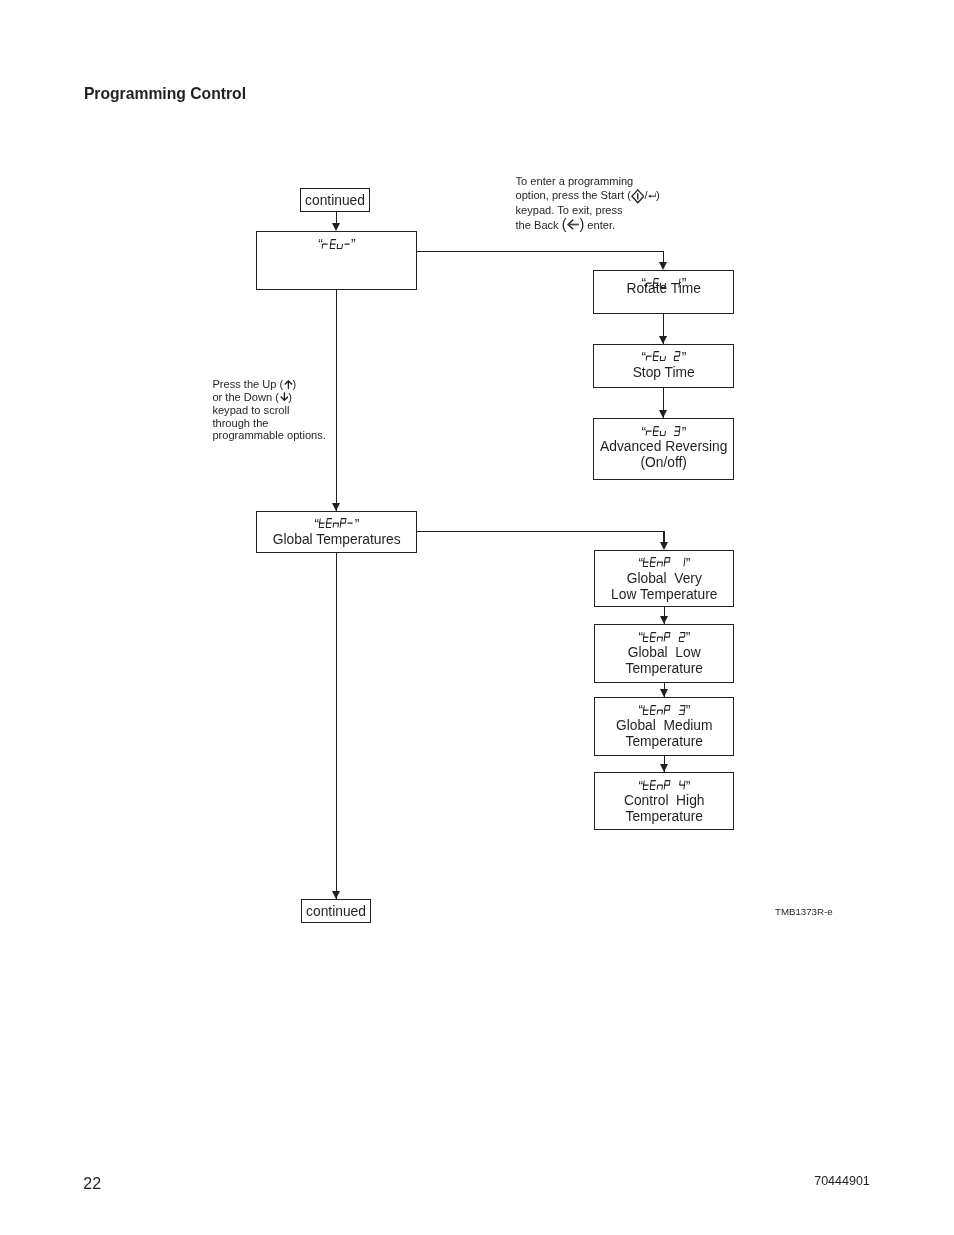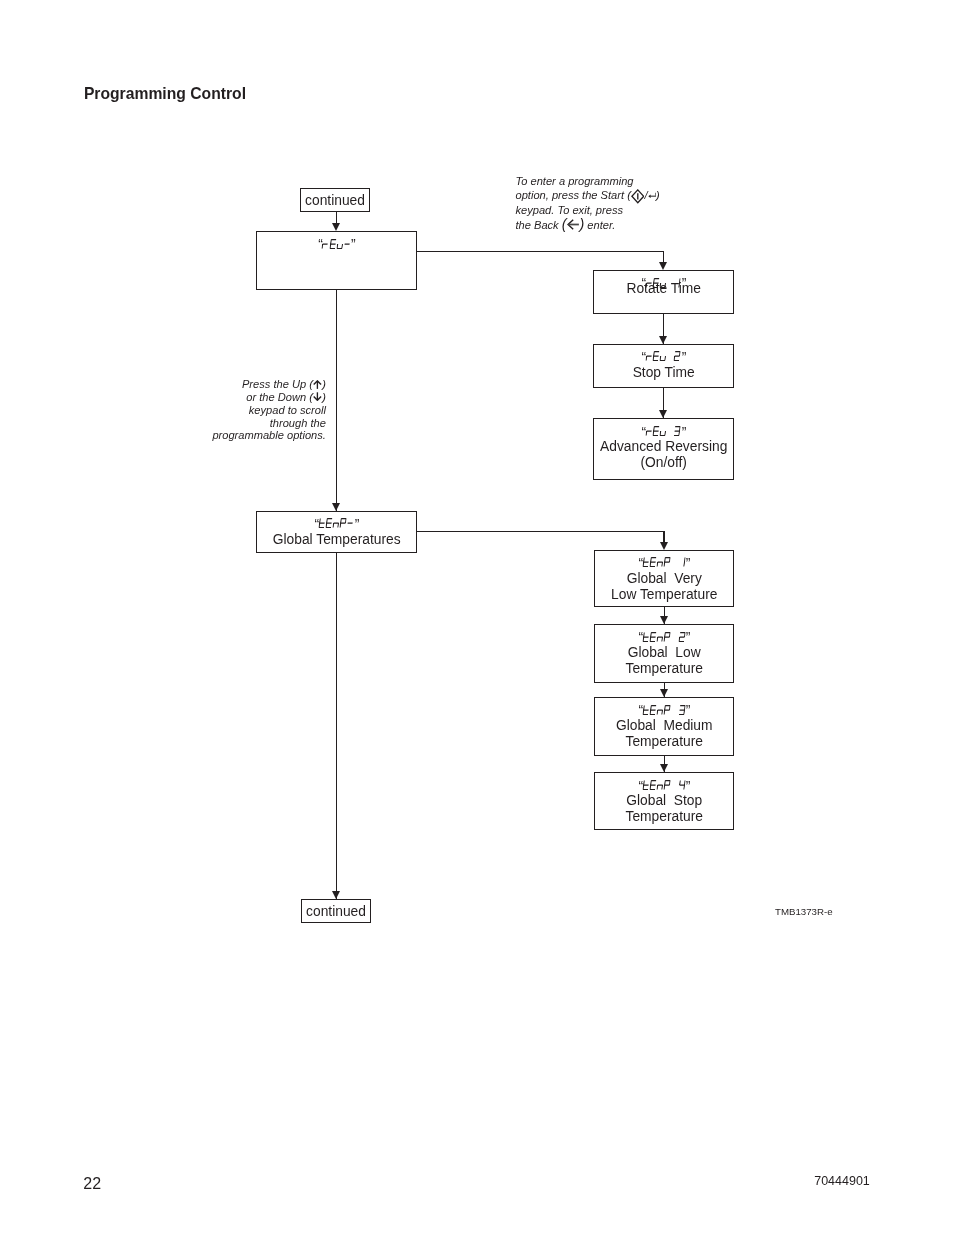--- a/index.html
+++ b/index.html
@@ -10,21 +10,21 @@
   .page{position:absolute;left:0;top:0;width:954px;height:1235px;}
   #page-title{position:absolute;left:83.9px;top:51.5px;font-size:15.7px;font-weight:bold;margin-top:33px;}
   .fbox{position:absolute;border:1.3px solid #231f20;box-sizing:border-box;background:#fff;z-index:3;
         text-align:center;}
   .fbox>.led{position:absolute;left:0;right:0;}
   .fbox>.lbl{position:absolute;left:0;right:0;}
   .lbl{font-size:13.8px;line-height:16px;white-space:pre;}
   .led{white-space:nowrap;height:10.1px;line-height:10.1px;font-size:0;}
   .note{position:absolute;font-size:11.1px;line-height:14.25px;}
   .note.tight{line-height:12.7px;}
-  .note>div{white-space:pre;font-style:italic;}
+  .note>div{white-space:pre;}
   .vline{position:absolute;background:#231f20;width:1.45px;}
   .hline{position:absolute;background:#231f20;height:1.45px;}
   .arrow{position:absolute;width:0;height:0;z-index:2;
          border-left:4.3px solid transparent;border-right:4.3px solid transparent;
          border-top:8px solid #231f20;}
   .cbox{position:absolute;border:1.3px solid #231f20;box-sizing:border-box;background:#fff;z-index:3;
         display:flex;align-items:center;justify-content:center;font-size:13.8px;}
   .footer-txt{position:absolute;font-size:12.5px;}
   #footer-page-no{font-size:16px;}
   .diagid{position:absolute;font-size:9.7px;}
@@ -54,21 +54,21 @@
               <path d="M7.8 0.7 L7.8 4.3 L2.2 4.3" fill="none" stroke="#6b6b6b" stroke-width="1.4"></path>
               <path d="M2.6 2.6 L0.3 4.3 L2.6 6.0 Z" fill="#231f20"></path>
             </svg><span>)</span></span></div>
       <div>keypad. To exit, press</div>
       <div><span>the Back </span><span class="bigparen"><span>(</span><svg class="inline-ico" width="12.4" height="11" viewBox="0 0 12.4 11" style="margin:0 0 -1.1px 0.4px">
               <path d="M6.2 0.8 L1.0 5.5 L6.2 10.2" fill="none" stroke="#231f20" stroke-width="1.45" stroke-linecap="butt" stroke-linejoin="miter"></path>
               <line x1="1.2" y1="5.5" x2="11.9" y2="5.5" stroke="#4a4a4a" stroke-width="1.75"></line>
             </svg><span>)</span></span><span> enter.</span></div>
     </div>
 
-    <div class="note tight" style="left:212.4px;top:378.4px;text-align:right;">
+    <div class="note tight" style="left:212.4px;top:378.4px;">
       <div><span>Press the Up </span><span class="normparen"><span>(</span><svg class="inline-ico" width="8.8" height="9.2" viewBox="0 0 8.8 9.2" style="margin:0 0 -0.4px 0.5px">
               <line x1="4.4" y1="1.0" x2="4.4" y2="8.9" stroke="#231f20" stroke-width="1.35"></line>
               <path d="M0.7 4.6 L4.4 0.9 L8.1 4.6" fill="none" stroke="#231f20" stroke-width="1.4" stroke-linecap="butt"></path>
             </svg><span>)</span></span></div>
       <div><span>or the Down </span><span class="normparen"><span>(</span><svg class="inline-ico" width="8.8" height="9.2" viewBox="0 0 8.8 9.2" style="margin:0 0 -0.4px 0.5px">
               <line x1="4.4" y1="0.3" x2="4.4" y2="8.2" stroke="#231f20" stroke-width="1.35"></line>
               <path d="M0.7 4.6 L4.4 8.3 L8.1 4.6" fill="none" stroke="#231f20" stroke-width="1.4" stroke-linecap="butt"></path>
             </svg><span>)</span></span></div>
       <div>keypad to scroll</div>
       <div>through the</div>
@@ -417,21 +417,21 @@
                 <line x1="0.6" y1="5.05" x2="0.6" y2="9.5"></line>
               </g>
             </svg></span><span style="display:inline-block;vertical-align:top;width:7.2px;height:10.1px"></span><span style="display:inline-block;vertical-align:top;width:7.2px;height:10.1px"><svg class="seg7" width="6.2" height="10.1" viewBox="0 0 6.2 10.1" style="transform:skewX(-7.5deg)">
               <g stroke="#231f20" stroke-width="1.2" stroke-linecap="butt">
                 <line x1="0.6" y1="0.6" x2="0.6" y2="5.05"></line>
                 <line x1="0.6" y1="5.05" x2="5.6000000000000005" y2="5.05"></line>
                 <line x1="5.6000000000000005" y1="0.6" x2="5.6000000000000005" y2="5.05"></line>
                 <line x1="5.6000000000000005" y1="5.05" x2="5.6000000000000005" y2="9.5"></line>
               </g>
             </svg></span><span class="qm">”</span></div>
-      <div class="lbl" style="top:19.8px;"><div>Global  Stop</div><div>Temperature</div></div>
+      <div class="lbl" style="top:19.8px;"><div>Control  High</div><div>Temperature</div></div>
     </div>
 
     <div class="cbox" style="left:301px;top:899px;width:70px;height:24px;">
       <span>continued</span>
     </div>
 
     <div class="diagid" style="left:775px;top:905.8px;">TMB1373R-e</div>
   </div>
 
   <div class="footer-txt" id="footer-page-no" style="left:83.3px;top:1175px;">22</div>

